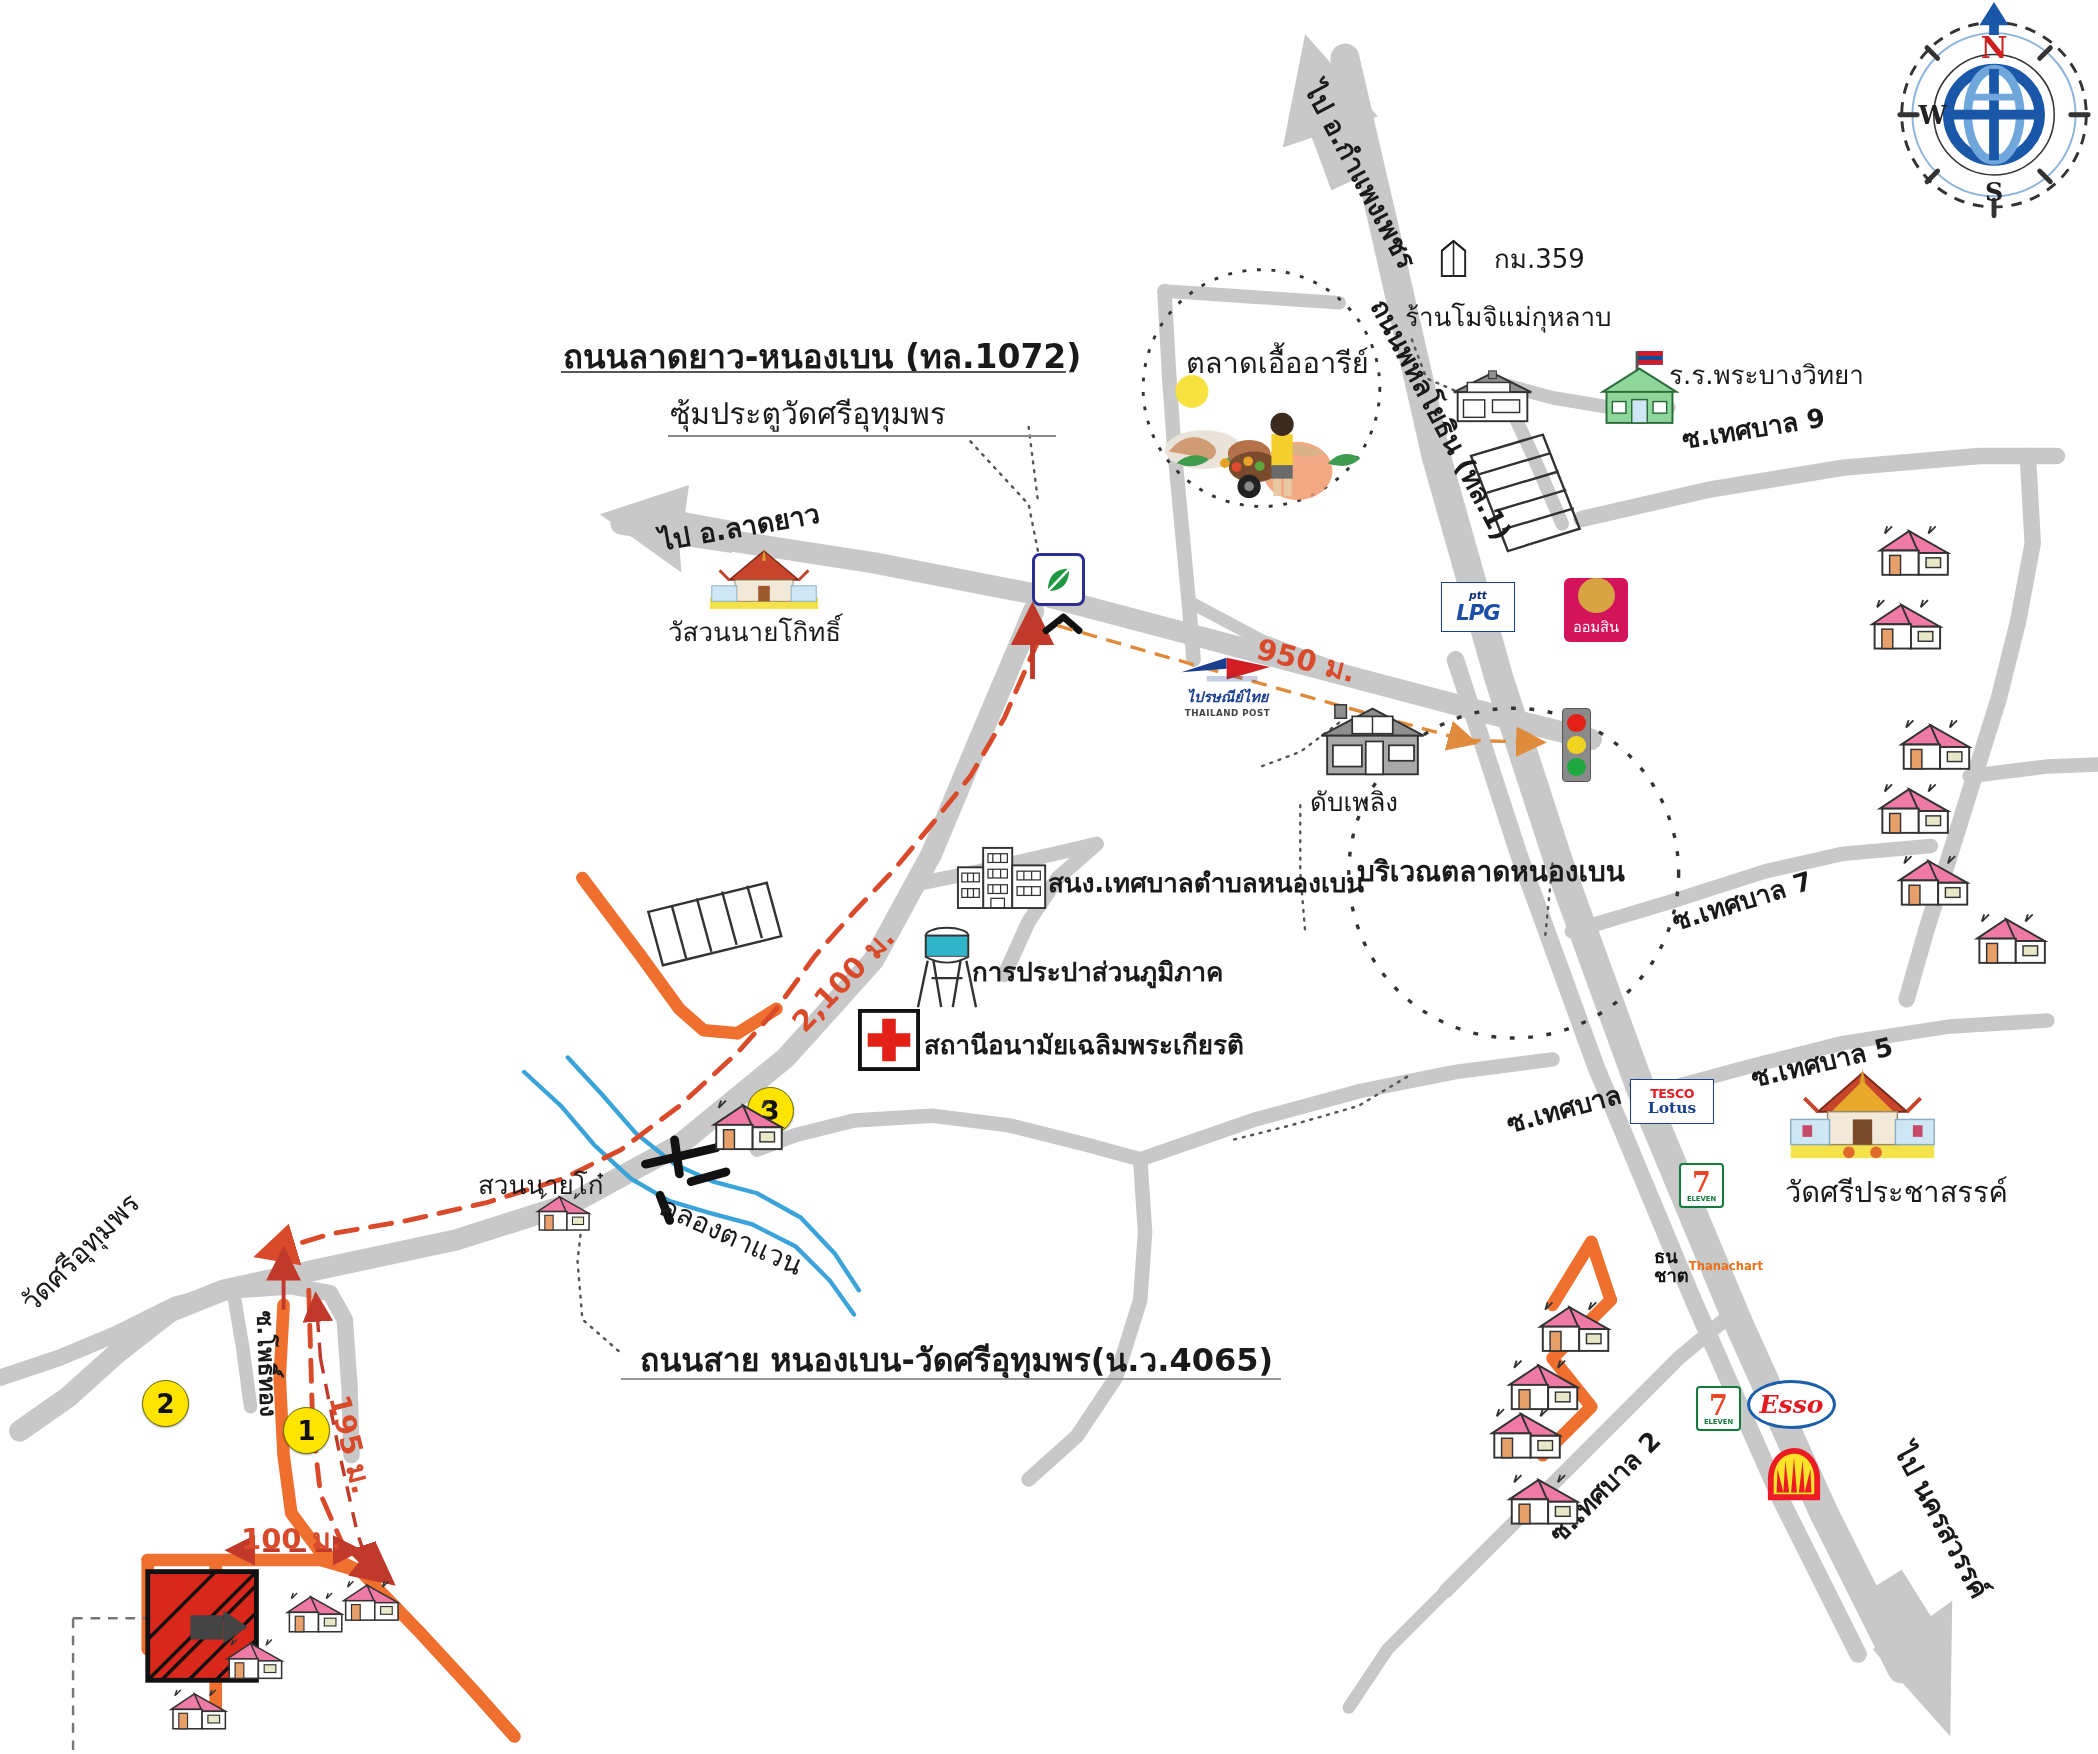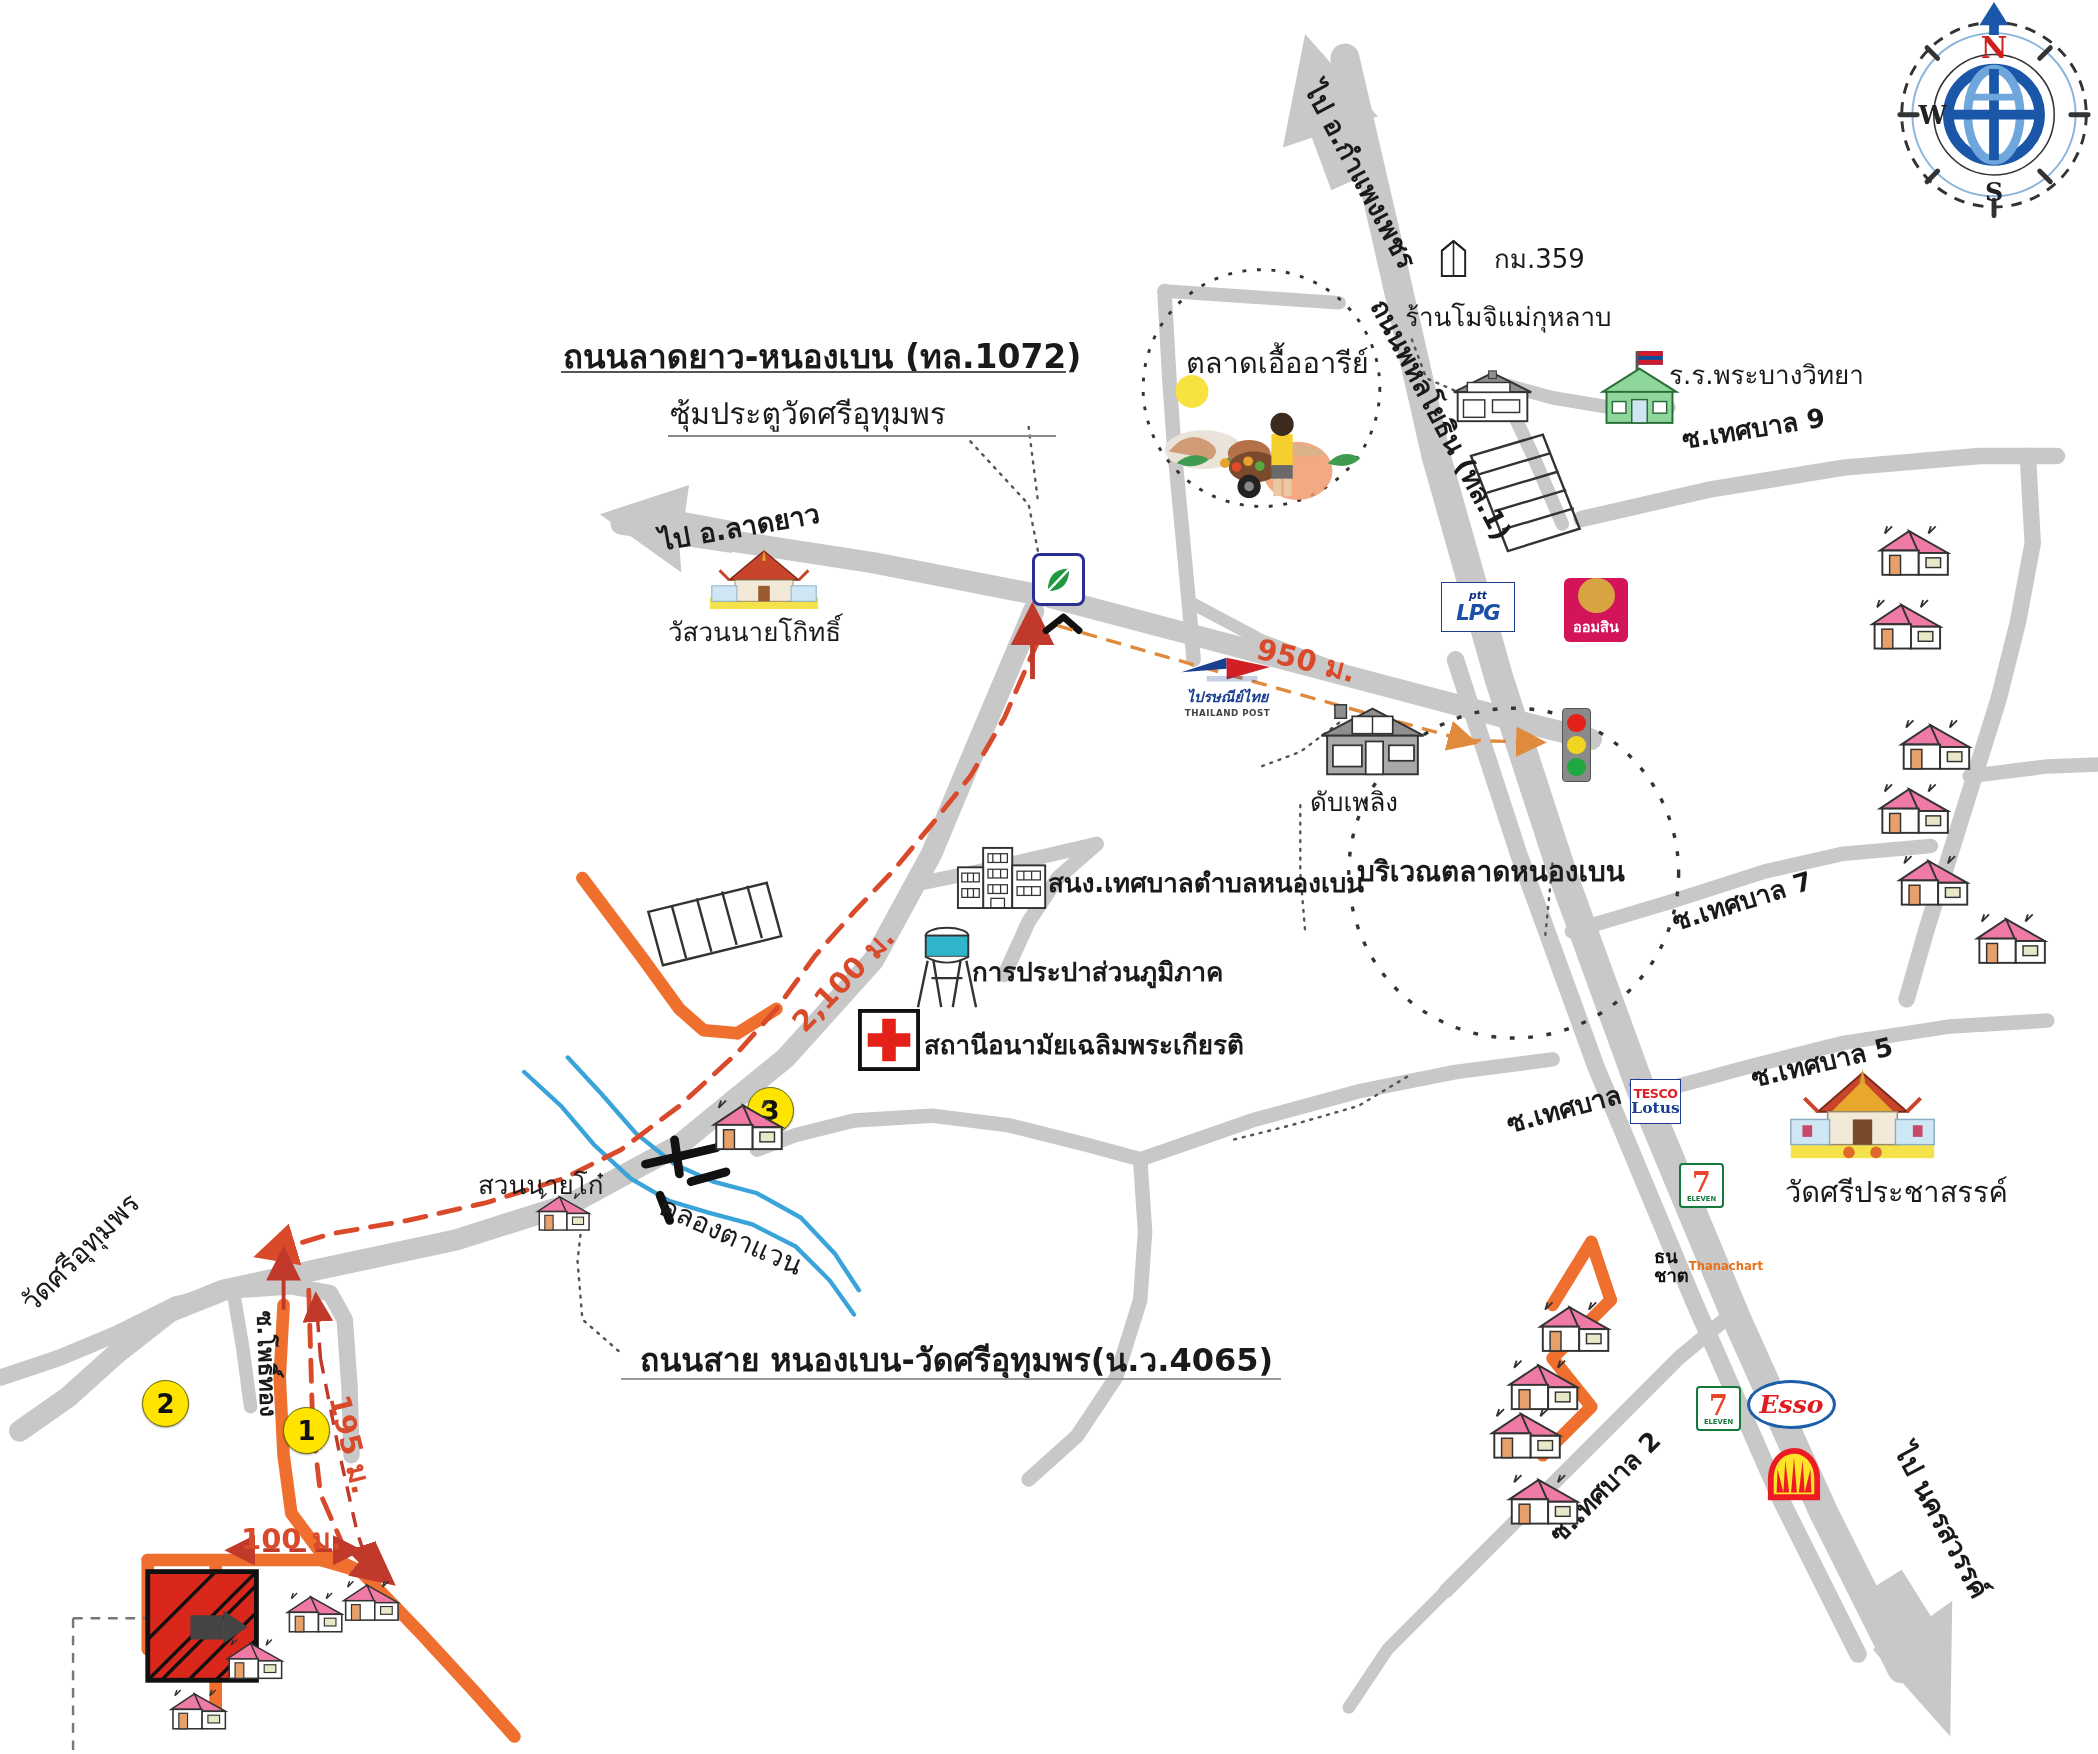--- a/index.html
+++ b/index.html
@@ -32,22 +32,22 @@
   .compass{position:absolute;}
   
   .logo{position:absolute;box-sizing:border-box;}
   .logo-lpg{width:74px;height:50px;background:#fff;border:1.5px solid #1b3f8f;
      display:flex;flex-direction:column;align-items:center;justify-content:center;line-height:1;}
   .logo-lpg .t1{font-size:10.7px;color:#0b2f7a;font-weight:bold;font-style:italic;}
   .logo-lpg .t2{font-size:21.3px;color:#1b4fa8;font-weight:bold;font-style:italic;letter-spacing:-1px;}
   .logo-gsb{width:64px;height:64px;background:#d4145a;border-radius:5.8px;
      display:flex;flex-direction:column;align-items:center;justify-content:flex-end;padding-bottom:3.9px;}
   .logo-gsb .dot{width:37px;height:37px;border-radius:50%;background:#d8a441;margin-bottom:1.9px;}
-  .logo-gsb .t{font-size:14.6px;color:#fff;font-weight:bold;}
-  .logo-tesco{width:51px;height:45px;background:#fff;border:1.5px solid #1b3f8f;
+  .logo-gsb .t{font-size:14.6px;color:#fff;font-weight:normal;}
+  .logo-tesco{width:84px;height:45px;background:#fff;border:1.5px solid #1b3f8f;
      display:flex;flex-direction:column;align-items:center;justify-content:center;line-height:1.05;}
   .logo-tesco .t1{font-size:12.6px;color:#e11b22;font-weight:bold;letter-spacing:-0.5px;}
   .logo-tesco .t2{font-size:15.5px;color:#1b3f8f;font-weight:bold;font-family:"DejaVu Serif",serif;text-align:center;}
   .logo-711{width:45px;height:45px;background:#fff;border:2.9px solid #137a3c;border-radius:3.9px;
      display:flex;flex-direction:column;align-items:center;justify-content:center;line-height:1;}
   .logo-711 .s{font-size:27px;font-weight:bold;color:#e8462a;font-family:"DejaVu Serif",serif;}
   .logo-711 .u{font-size:6.8px;color:#137a3c;font-weight:bold;}
   .logo-tnc{width:89px;height:68px;display:flex;flex-direction:row;align-items:center;justify-content:center;line-height:1.05;}
   .logo-tnc .th{font-size:18.4px;color:#111;font-weight:bold;}
   .logo-tnc .en{font-size:11.6px;color:#e8711a;font-weight:bold;}

